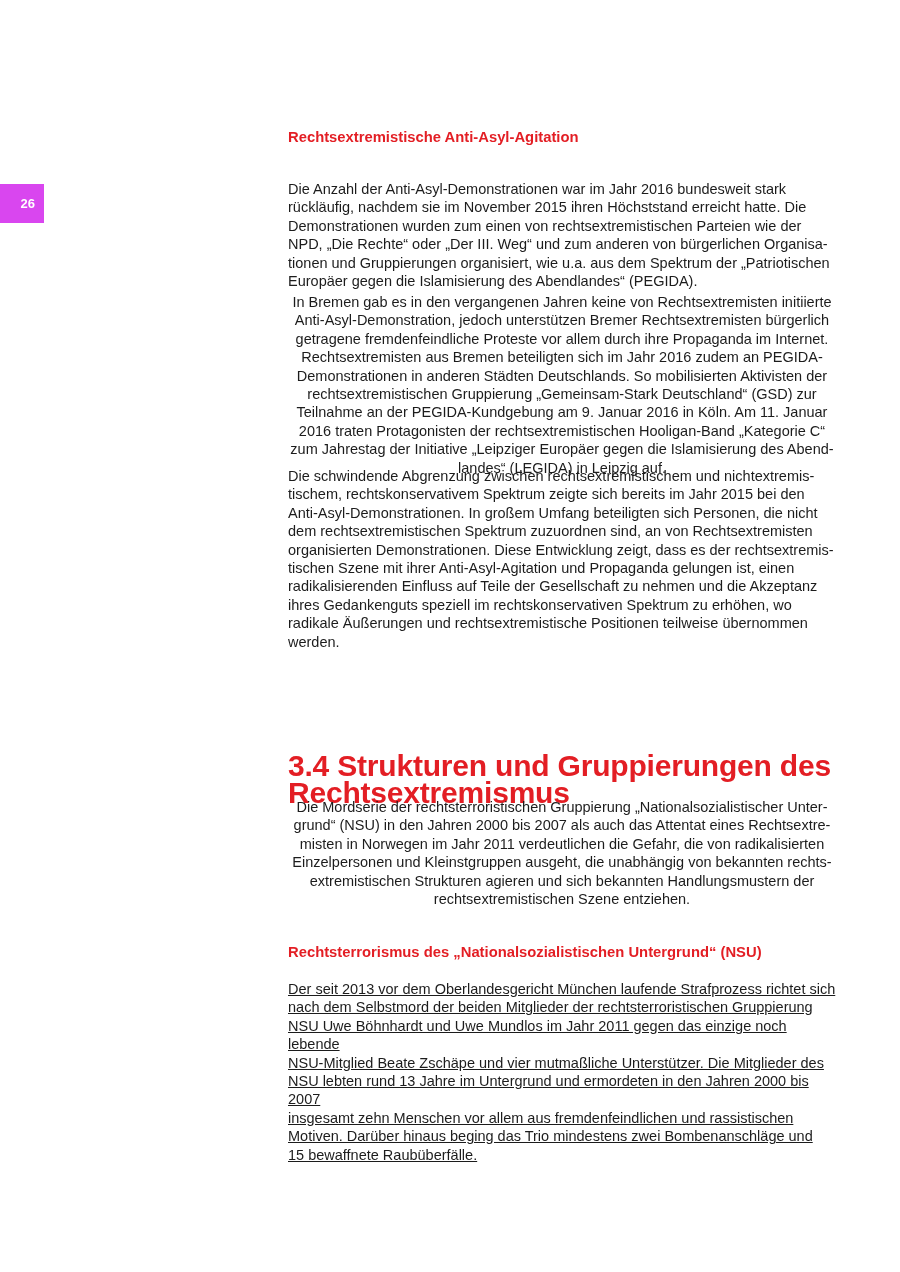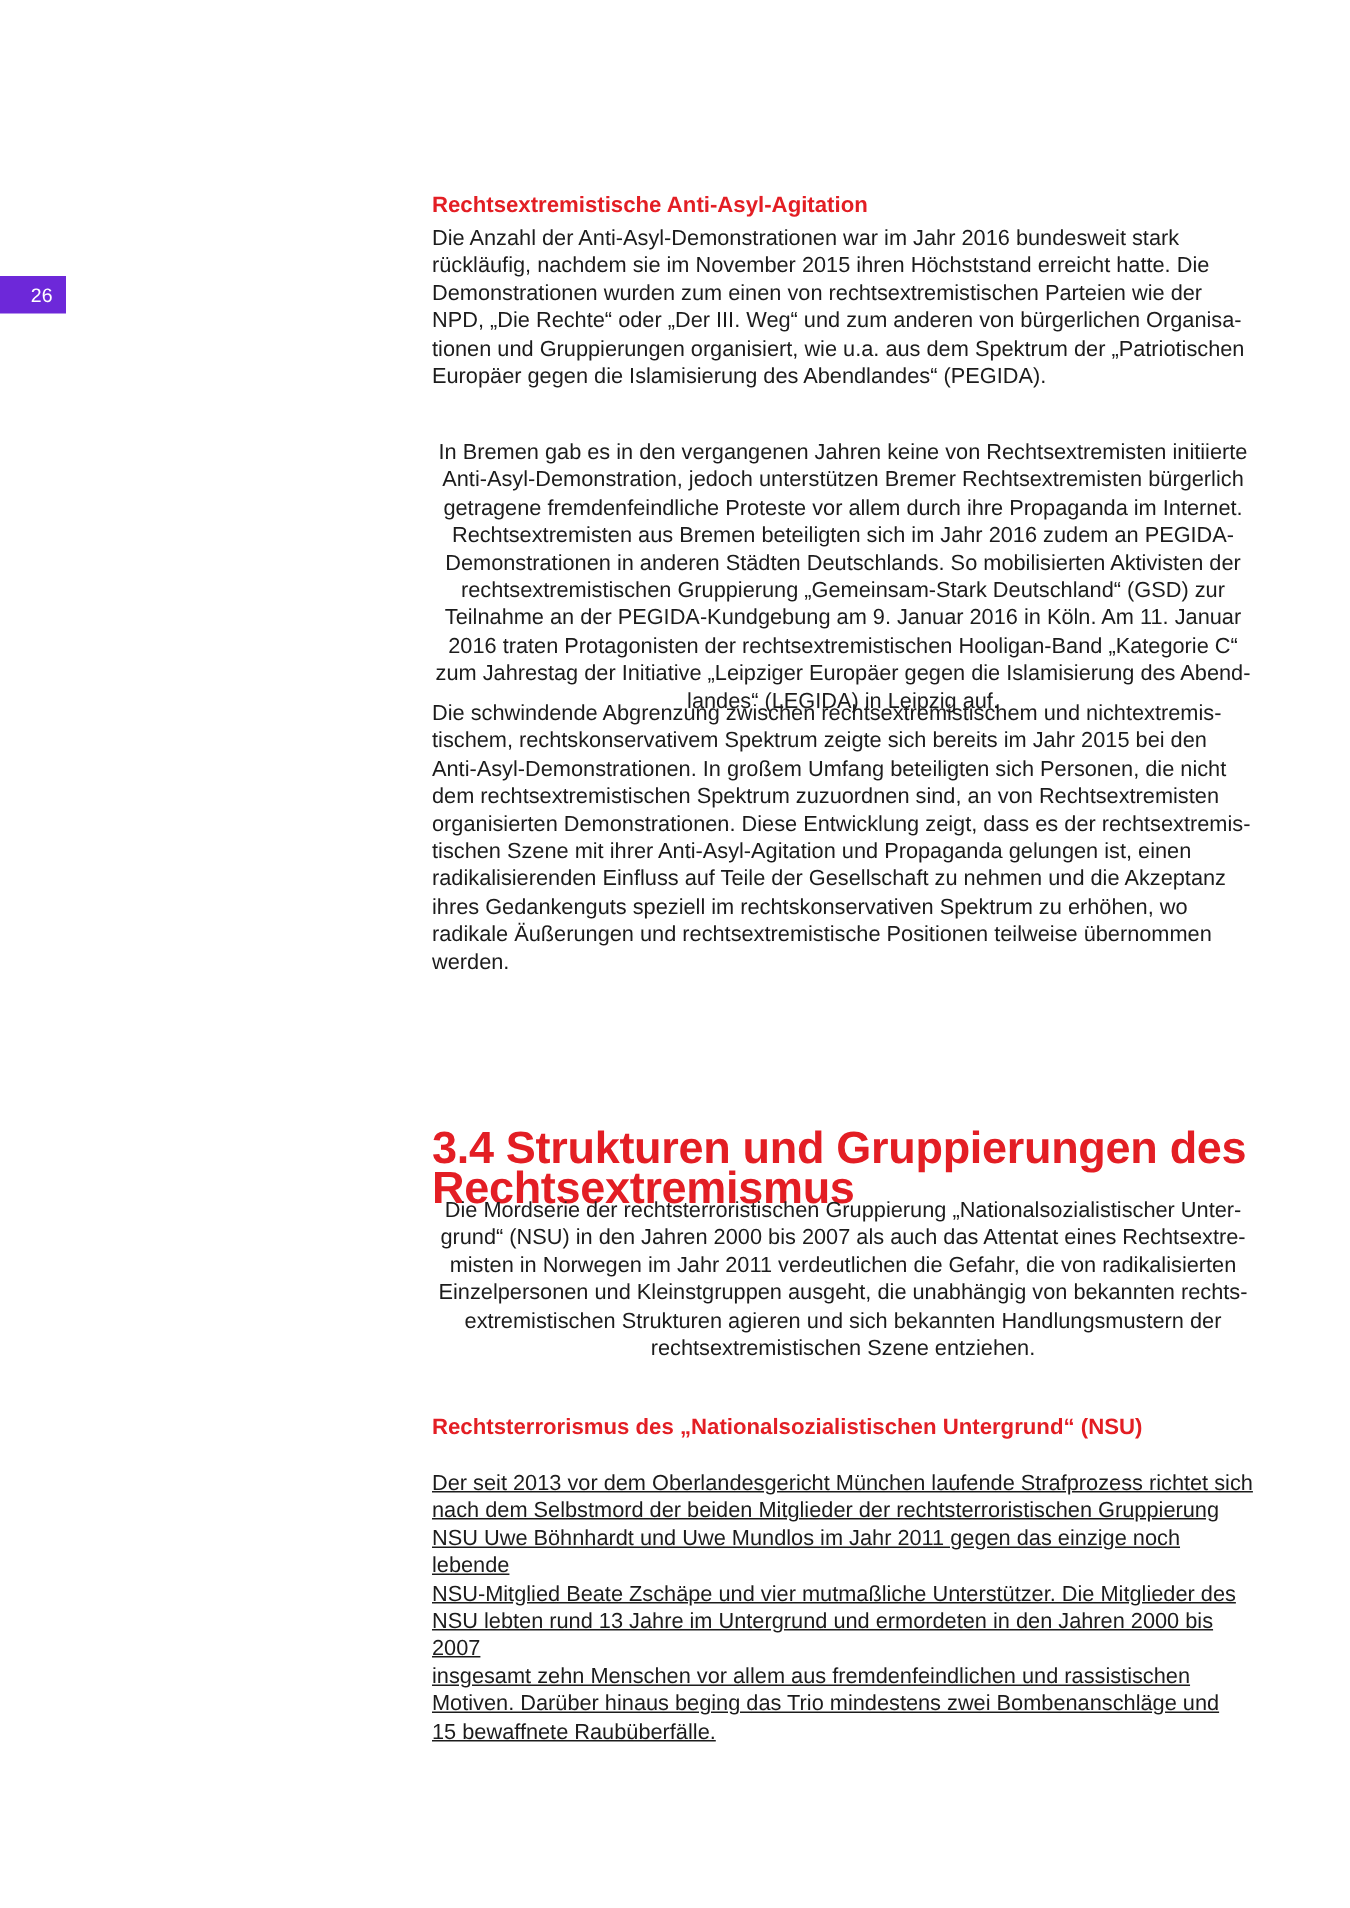--- a/index.html
+++ b/index.html
@@ -11,25 +11,25 @@
     background: #ffffff;
     font-family: "Liberation Sans", sans-serif;
     color: #1c1c1c;
     overflow: hidden;
   }
   .page-badge {
     position: absolute;
     left: 0;
     top: 184px;
     width: 44px;
-    height: 25px;
-    background: #6d28d9;
+    height: 39px;
+    background: #d946ef;
     color: #ffffff;
     font-size: 13px;
-    font-weight: normal;
+    font-weight: bold;
     display: flex;
     align-items: center;
     justify-content: flex-end;
     padding-right: 9px;
   }
   .content {
     position: absolute;
     left: 288px;
     top: 0;
     width: 548px;
@@ -49,21 +49,21 @@
     white-space: pre-line;
   }
   .main-heading {
     font-size: 30px;
     line-height: 27px;
     font-weight: bold;
     color: #e31e24;
     letter-spacing: -0.2px;
   }
   .pos-sub1 { top: 85px; }
-  .pos-p1   { top: 107px; }
+  .pos-p1   { top: 137px; }
   .pos-p2   { top: 250px; text-align: center; }
   .pos-p3   { top: 424px; }
   .pos-h34  { top: 709px; }
   .pos-p4   { top: 755px; text-align: center; }
   .pos-sub2 { top: 900px; }
   .pos-p5   { top: 937px; text-decoration: underline; }
 </style>
 </head>
 <body>
 

